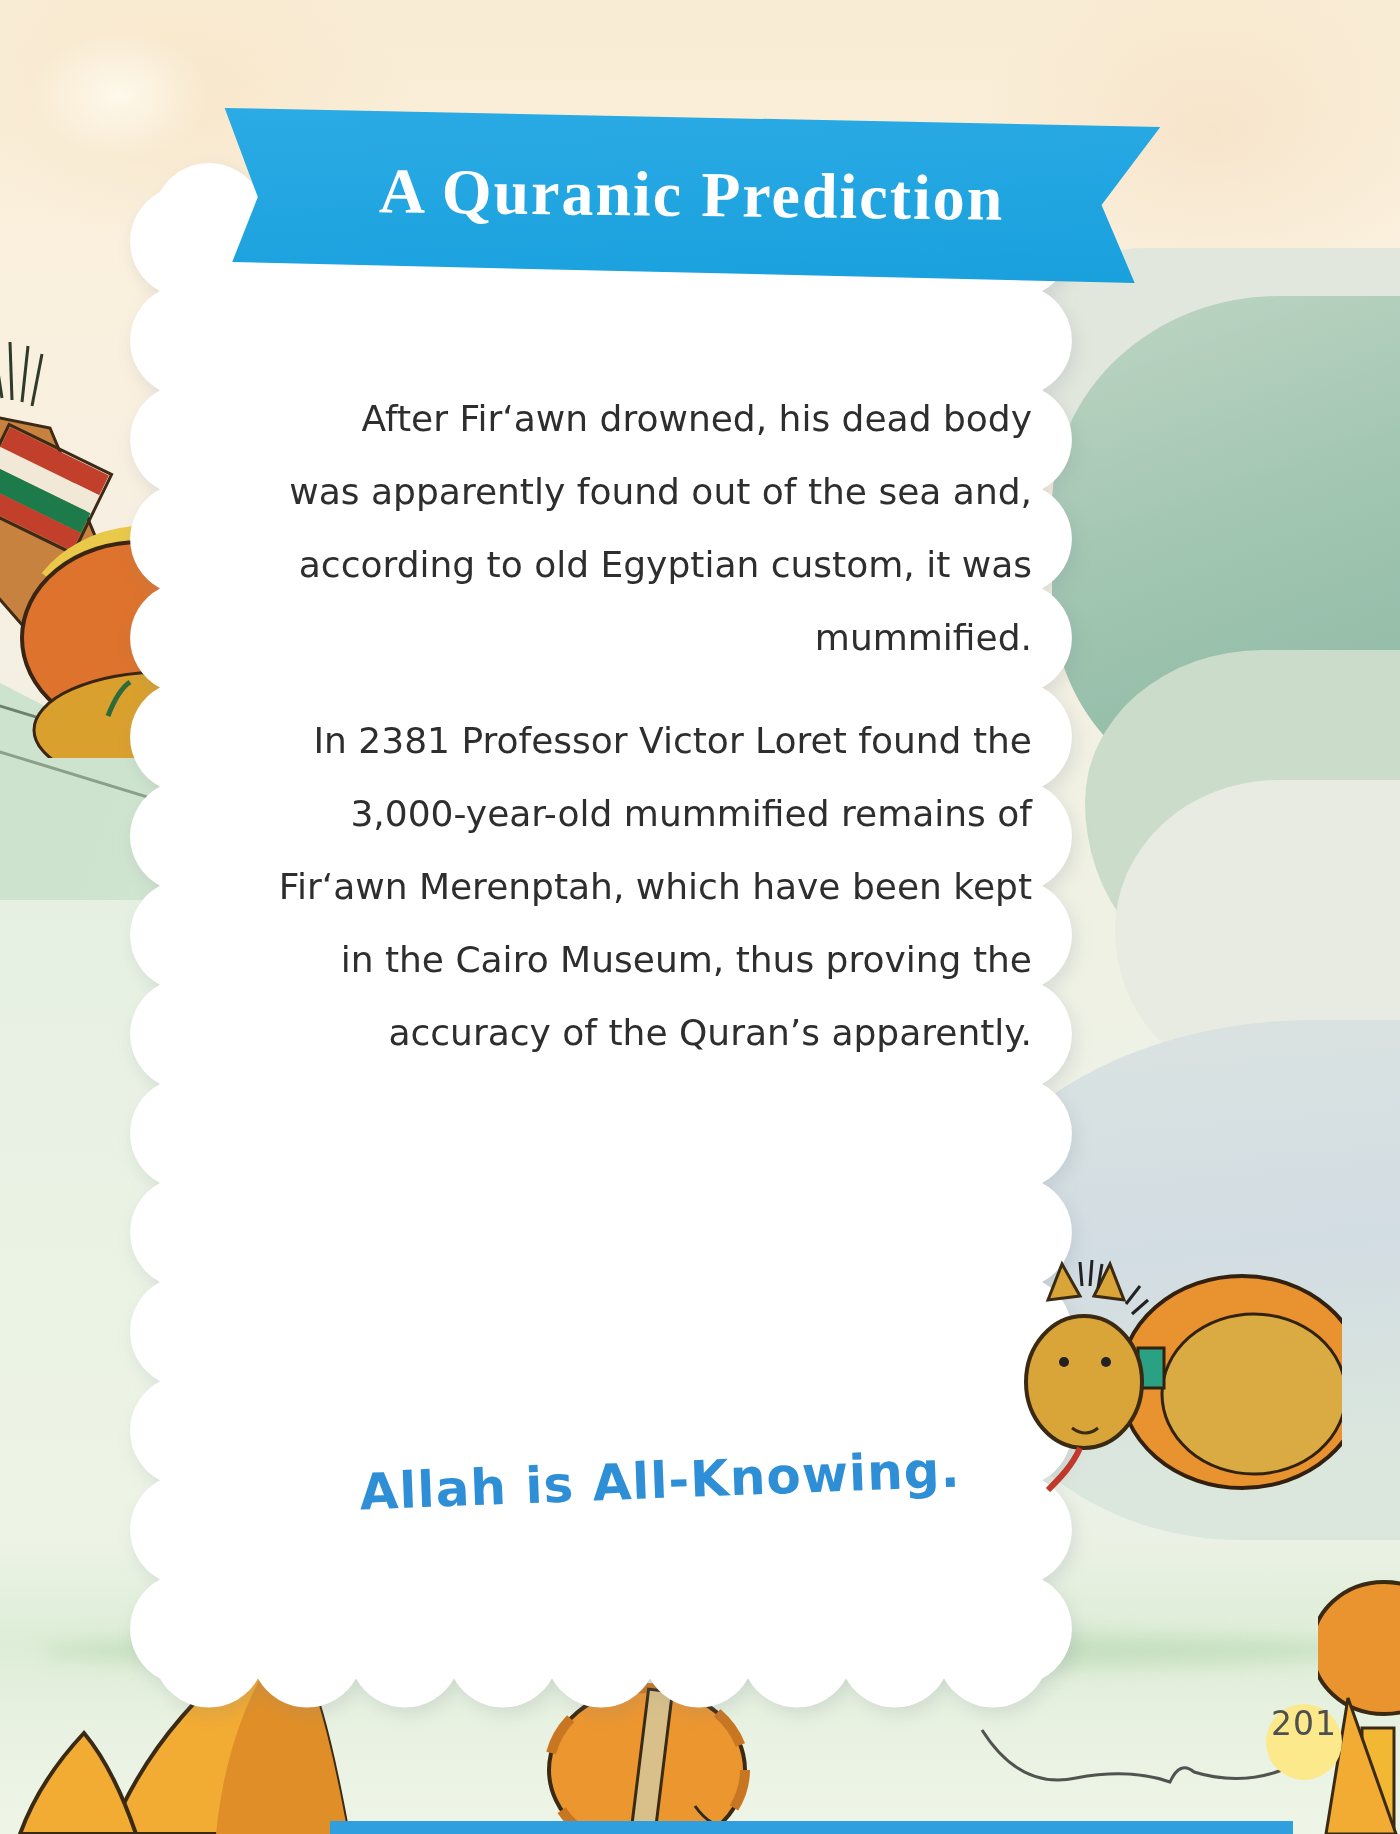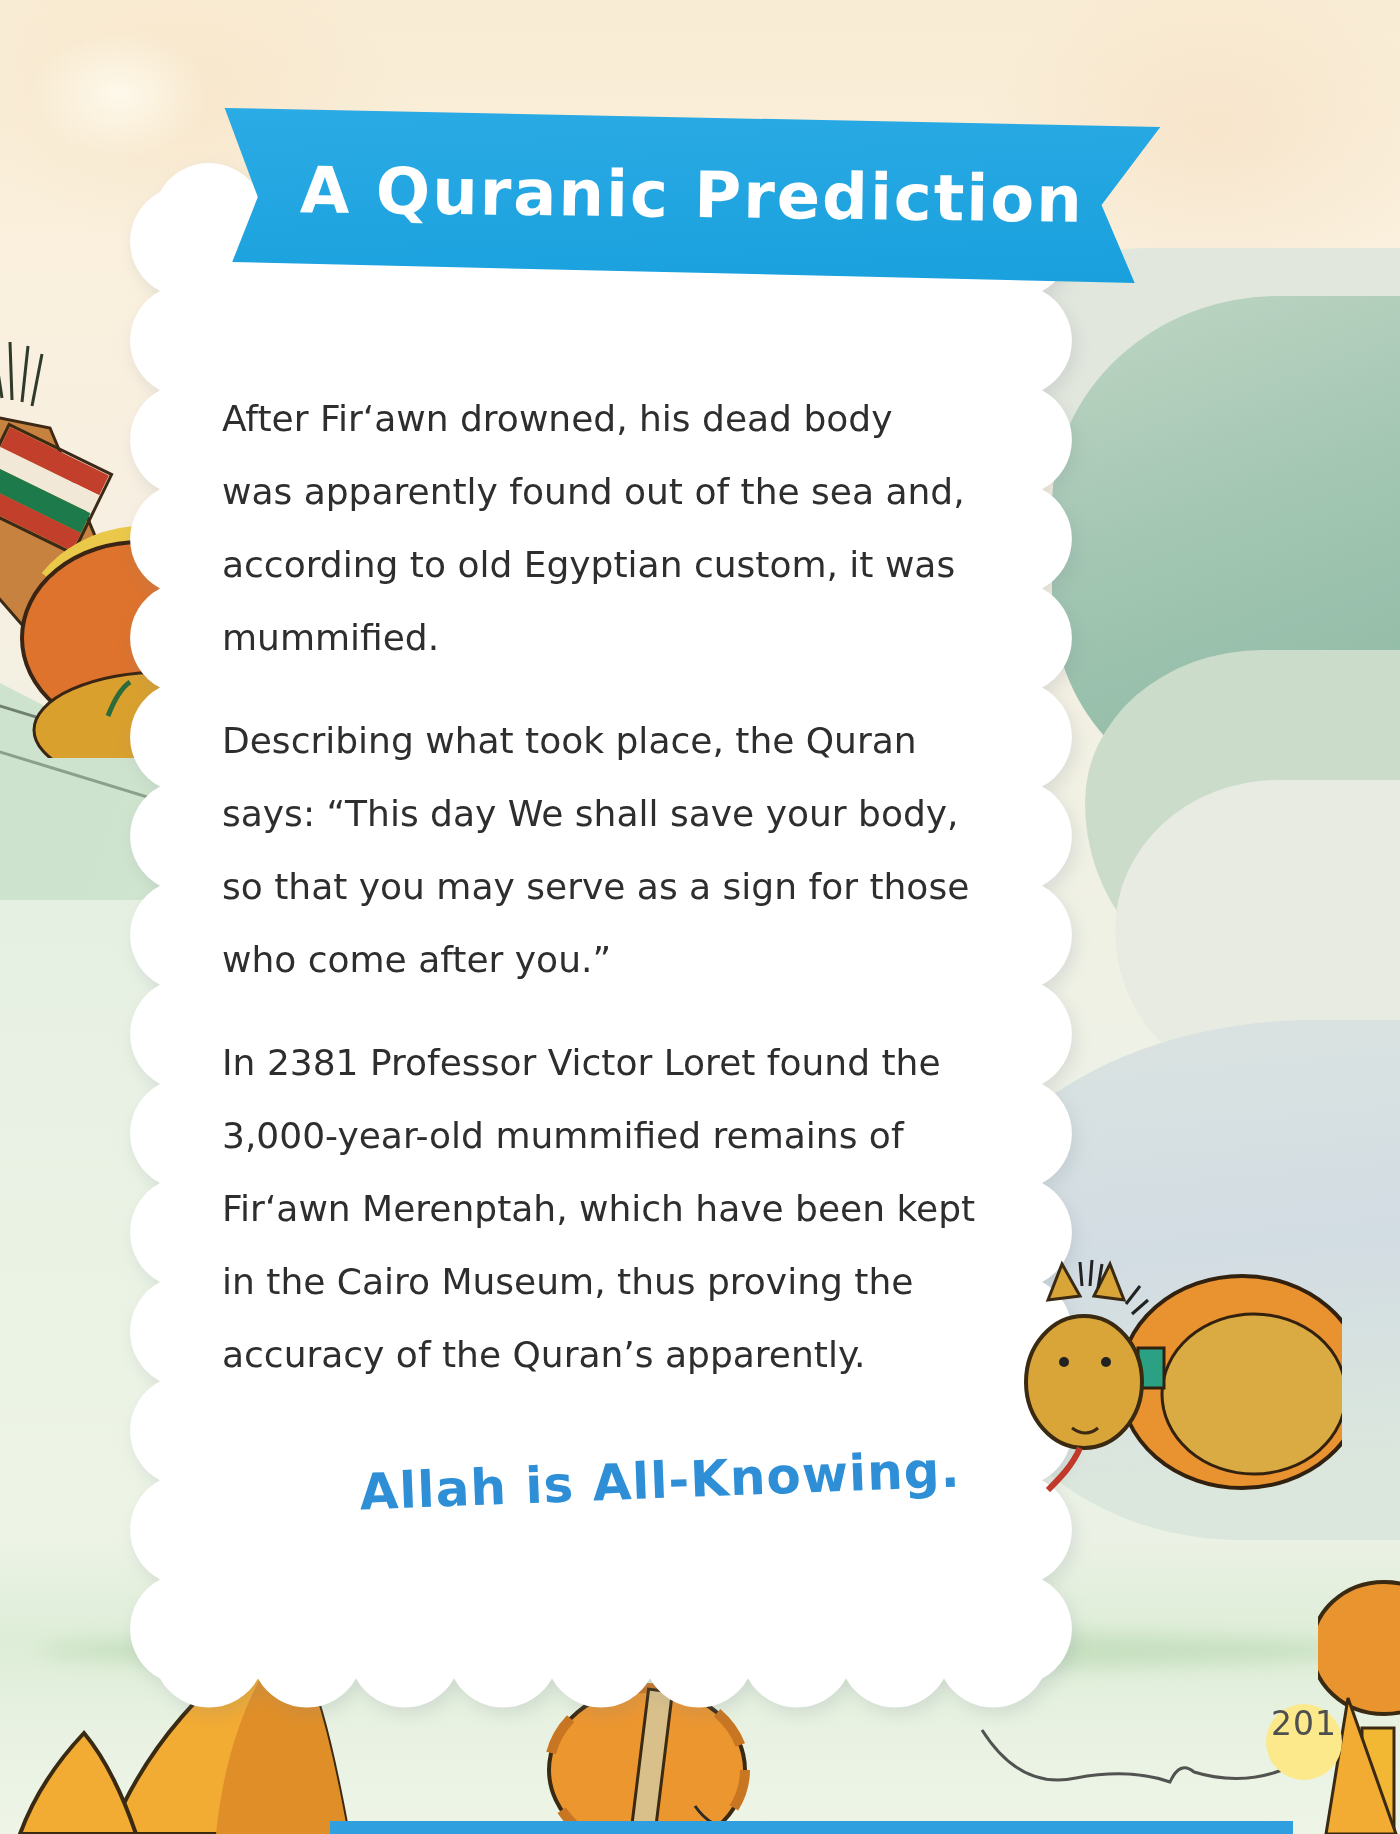--- a/index.html
+++ b/index.html
@@ -43,26 +43,26 @@
     filter:blur(9px);opacity:.55;border-radius:50%;}
   .panel-shade{left:410px;top:1555px;width:680px;height:150px;
     background:radial-gradient(closest-side,#a6afcb66,transparent 75%);}
   .blue-strip{left:330px;top:1821px;width:963px;height:13px;background:#2f9fe0;}
   
   .panel-svg{left:108px;top:140px;filter:drop-shadow(4px 7px 8px rgba(120,132,152,.18));}
   
   .ribbon{left:218px;top:102px;width:948px;height:186px;
     background:linear-gradient(178deg,#2cabe5,#18a0dd);
     clip-path:polygon(0.7% 3.2%, 99.4% 13.4%, 93.2% 55.4%, 96.7% 97.3%, 1.5% 86%, 4.2% 51.1%);
-    display:flex;align-items:center;justify-content:center;}
+    display:flex;align-items:center;justify-content:center;font-family:Liberation Serif, serif;}
   .ribbon-title{color:#ffffff;font-size:64px;font-weight:bold;letter-spacing:2px;
     transform:rotate(0.7deg);white-space:nowrap;}
   
   .body-text{left:222px;top:382px;width:810px;color:#2e2e2e;}
-  .para{margin:0 0 30px 0;}
+  .para{margin:0 0 30px 0;text-align:right;}
   .tline{font-size:36px;line-height:73px;white-space:nowrap;}
   
   .tagline{left:260px;top:1452px;width:800px;text-align:center;
     color:#2e8fd6;font-size:50px;font-weight:bold;letter-spacing:1px;
     transform:rotate(-2.2deg);white-space:nowrap;}
   
   .page-badge{left:1266px;top:1704px;width:76px;height:76px;border-radius:50%;
     background:#fbe98c;display:flex;align-items:flex-start;justify-content:center;}
   .page-badge span{color:#4f4f4f;font-size:33px;letter-spacing:1px;}
   .z1{z-index:1}.z2{z-index:2}.z3{z-index:3}
@@ -166,26 +166,20 @@
   </div>
 
   <div class="abs z3 body-text">
     <div class="para">
       <div class="tline">After Fir‘awn drowned, his dead body</div>
       <div class="tline">was apparently found out of the sea and,</div>
       <div class="tline">according to old Egyptian custom, it was</div>
       <div class="tline">mummified.</div>
     </div>
     <div class="para">
-      <div class="tline">Describing what took place, the Quran</div>
-      <div class="tline">says: “This day We shall save your body,</div>
-      <div class="tline">so that you may serve as a sign for those</div>
-      <div class="tline">who come after you.”</div>
-    </div>
-    <div class="para">
       <div class="tline">In 2381 Professor Victor Loret found the</div>
       <div class="tline">3,000-year-old mummified remains of</div>
       <div class="tline">Fir‘awn Merenptah, which have been kept</div>
       <div class="tline">in the Cairo Museum, thus proving the</div>
       <div class="tline">accuracy of the Quran’s apparently.</div>
     </div>
   </div>
 
   <div class="abs z3 tagline">Allah is All-Knowing.</div>
 

